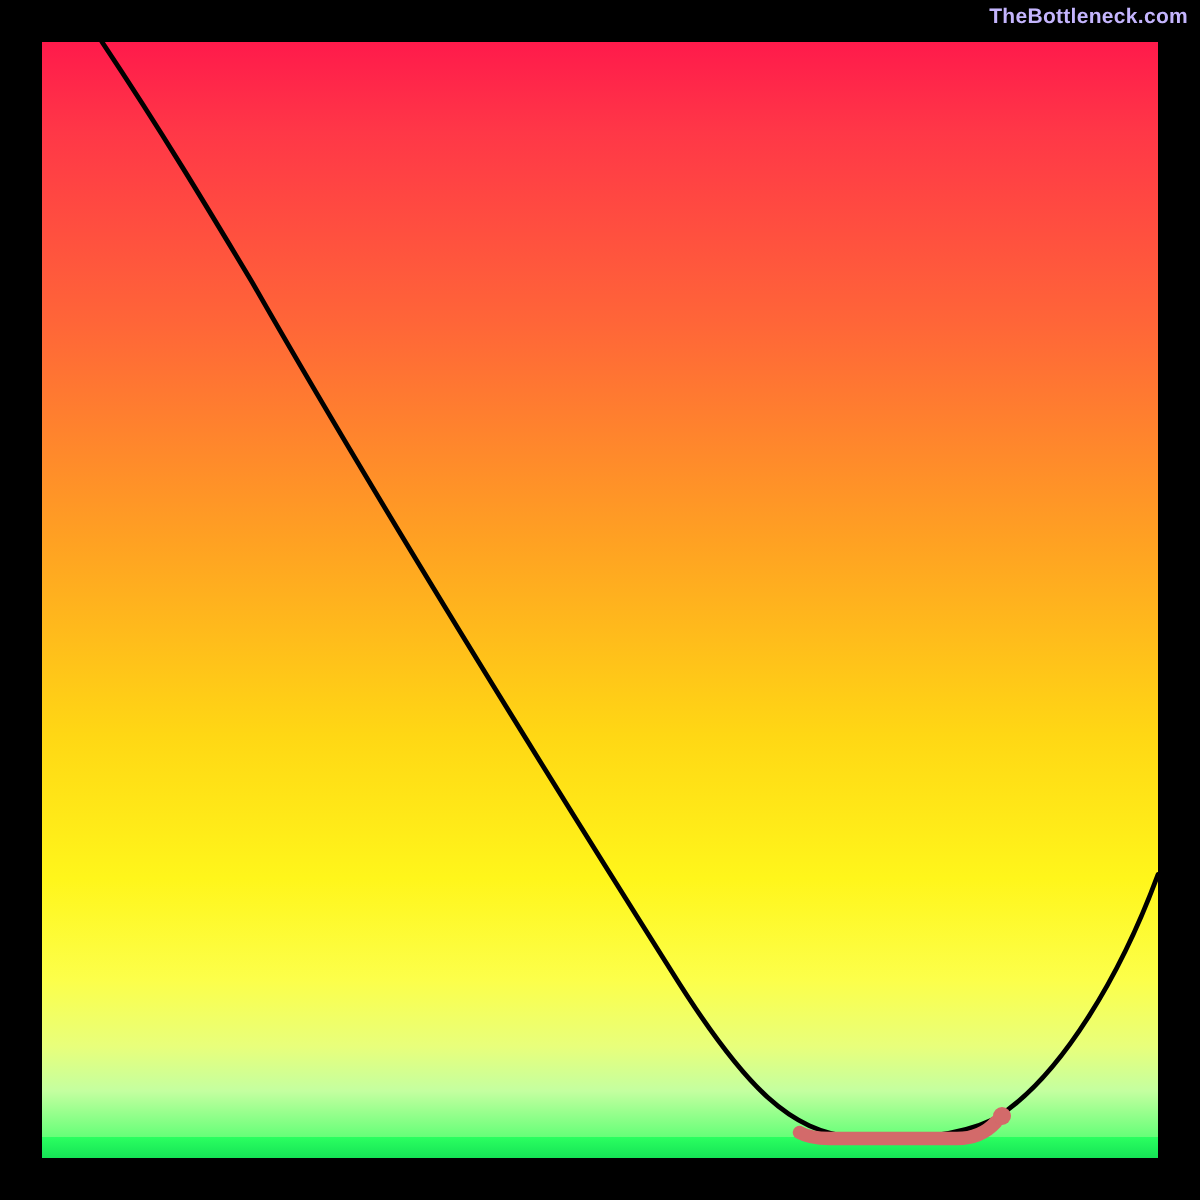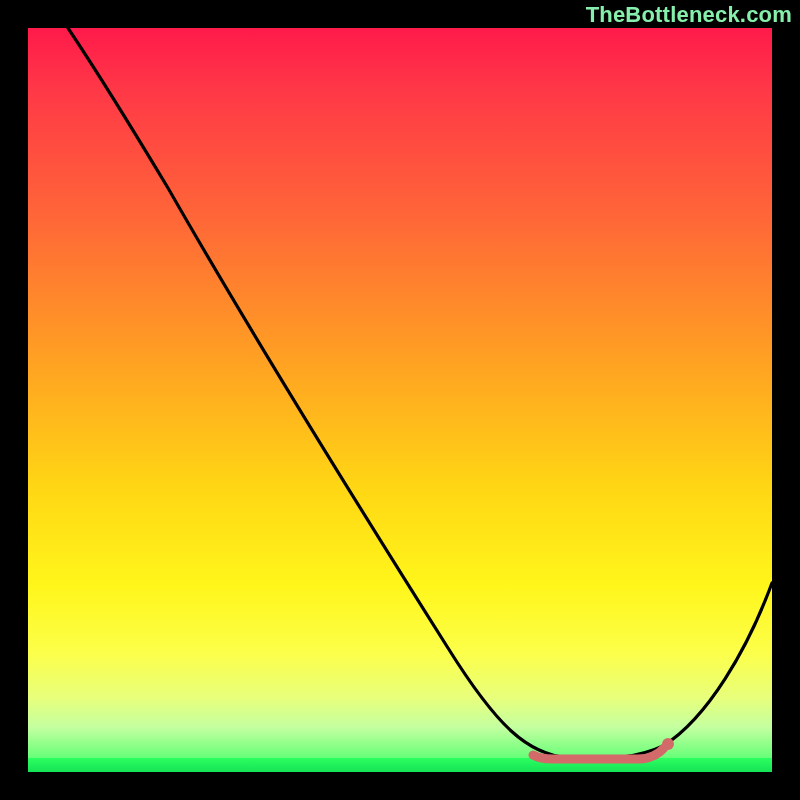--- a/index.html
+++ b/index.html
@@ -8,23 +8,23 @@
     position: relative;
     width: 800px;
     height: 800px;
     background: #000;
   }
   .watermark {
     position: absolute;
     top: 2px;
     right: 8px;
     font-family: Arial, Helvetica, sans-serif;
-    font-size: 22px;
+    font-size: 14px;
     font-weight: 600;
-    color: #86efac;
+    color: #c4b5fd;
     letter-spacing: 0.2px;
     z-index: 5;
   }
   .plot {
     position: absolute;
     left: 28px;
     top: 28px;
     width: 744px;
     height: 744px;
   }

